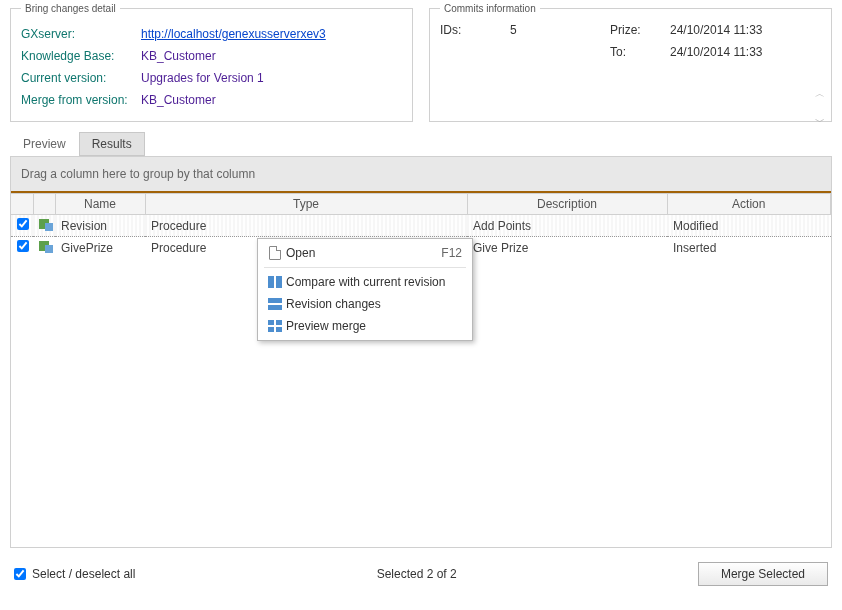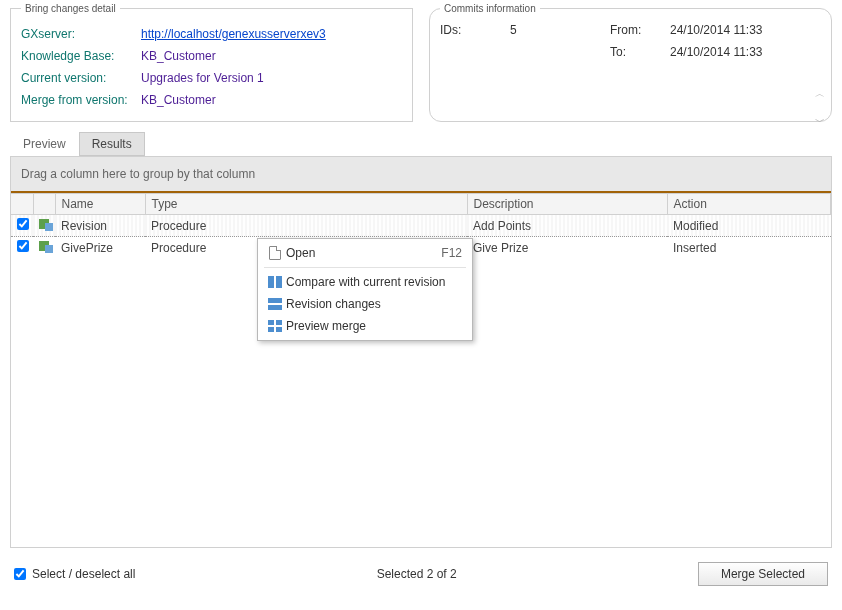--- a/index.html
+++ b/index.html
@@ -3,21 +3,21 @@
 <meta charset="utf-8">
 <style>
   * { box-sizing: border-box; margin: 0; padding: 0; }
   body { font-family: "Segoe UI", Tahoma, Arial, sans-serif; font-size: 12px; color: #333; background: #fff; width: 842px; height: 610px; position: relative; }
   
   .top-panels { display: flex; gap: 16px; padding: 8px 10px 4px 10px; }
   .fieldset { border: 1px solid #d0d0d0; padding: 6px 10px 10px 10px; position: relative; }
   .fieldset-legend { position: relative; top: -14px; background: #fff; padding: 0 4px; color: #555; font-size: 10px; display: inline-block; margin-bottom: -10px;}
   .fieldset-body { margin-top: -6px; }
   .left-fs { flex: 1; }
-  .right-fs { flex: 1; position: relative; border-radius: 12px; }
+  .right-fs { flex: 1; position: relative; }
   
   .info-row { display: flex; padding: 4px 0; align-items: center; }
   .info-label { width: 120px; color: #0f766e; }
   .info-value { color: #4c1d95; }
   .link { color: #0645cc; text-decoration: underline; cursor: pointer; }
   
   .commits-grid { display: grid; grid-template-columns: 70px 100px 60px auto; row-gap: 8px; }
   .commits-grid .lbl { color: #333; }
   .commits-grid .val { color: #333; }
   .comments-row { display: flex; margin-top: 8px; }
@@ -29,21 +29,21 @@
   
   .tabs { display: flex; align-items: flex-start; padding: 6px 10px 0 10px; }
   .tab { padding: 4px 12px; font-size: 12px; color: #666; cursor: pointer; border: 1px solid transparent; }
   .tab.active { background: #e2e2e2; border: 1px solid #c8c8c8; color: #444; }
   
   .main-panel { margin: 0 10px 10px 10px; border: 1px solid #d0d0d0; height: 392px; display: flex; flex-direction: column; background: #fff; }
   .group-bar { background: #e8e8e8; color: #666; padding: 10px 10px; border-bottom: 2px solid #a16207; }
   
   .table-area { flex: 1; position: relative; overflow: hidden; background: #fff; }
   table.grid { width: 100%; border-collapse: collapse; table-layout: fixed; }
-  table.grid th { text-align: left; font-weight: normal; color: #555; background: #f4f4f4; border-top: 1px solid #d0d0d0; border-bottom: 1px solid #d0d0d0; border-right: 1px solid #d0d0d0; padding: 3px 6px; font-size: 12px; }
+  table.grid th { text-align: center; font-weight: normal; color: #555; background: #f4f4f4; border-top: 1px solid #d0d0d0; border-bottom: 1px solid #d0d0d0; border-right: 1px solid #d0d0d0; padding: 3px 6px; font-size: 12px; }
   table.grid td { padding: 2px 6px; font-size: 12px; color: #444; border-bottom: 1px dotted transparent; }
   tr.row-selected td { background: repeating-linear-gradient(90deg,#f6f6f6,#f6f6f6 2px,#fefefe 2px,#fefefe 4px); border-top: 1px dotted #999; border-bottom: 1px dotted #999; }
   .col-chk { width: 22px; }
   .col-ico { width: 22px; }
   .col-name { width: 90px; }
   .col-type { width: 322px; }
   .col-desc { width: 200px; }
   .col-act { width: auto; }
   .chk { width: 12px; height: 12px; }
   .obj-icon { display:inline-block; width:14px; height:14px; position:relative; }
@@ -96,21 +96,21 @@
       </div>
     </div>
   </div>
 
   <div class="fieldset right-fs">
     <div class="fieldset-legend">Commits information</div>
     <div class="fieldset-body">
       <div class="commits-grid">
         <div class="lbl">IDs:</div>
         <div class="val">5</div>
-        <div class="lbl">From:</div>
+        <div class="lbl">Prize:</div>
         <div class="val">24/10/2014 11:33</div>
         <div></div>
           <div></div>
         <div class="lbl">To:</div>
         <div class="val">24/10/2014 11:33</div>
       </div>
     </div>
     <div class="scroll-arrows">
       <span>︿</span>
       <span>﹀</span>

